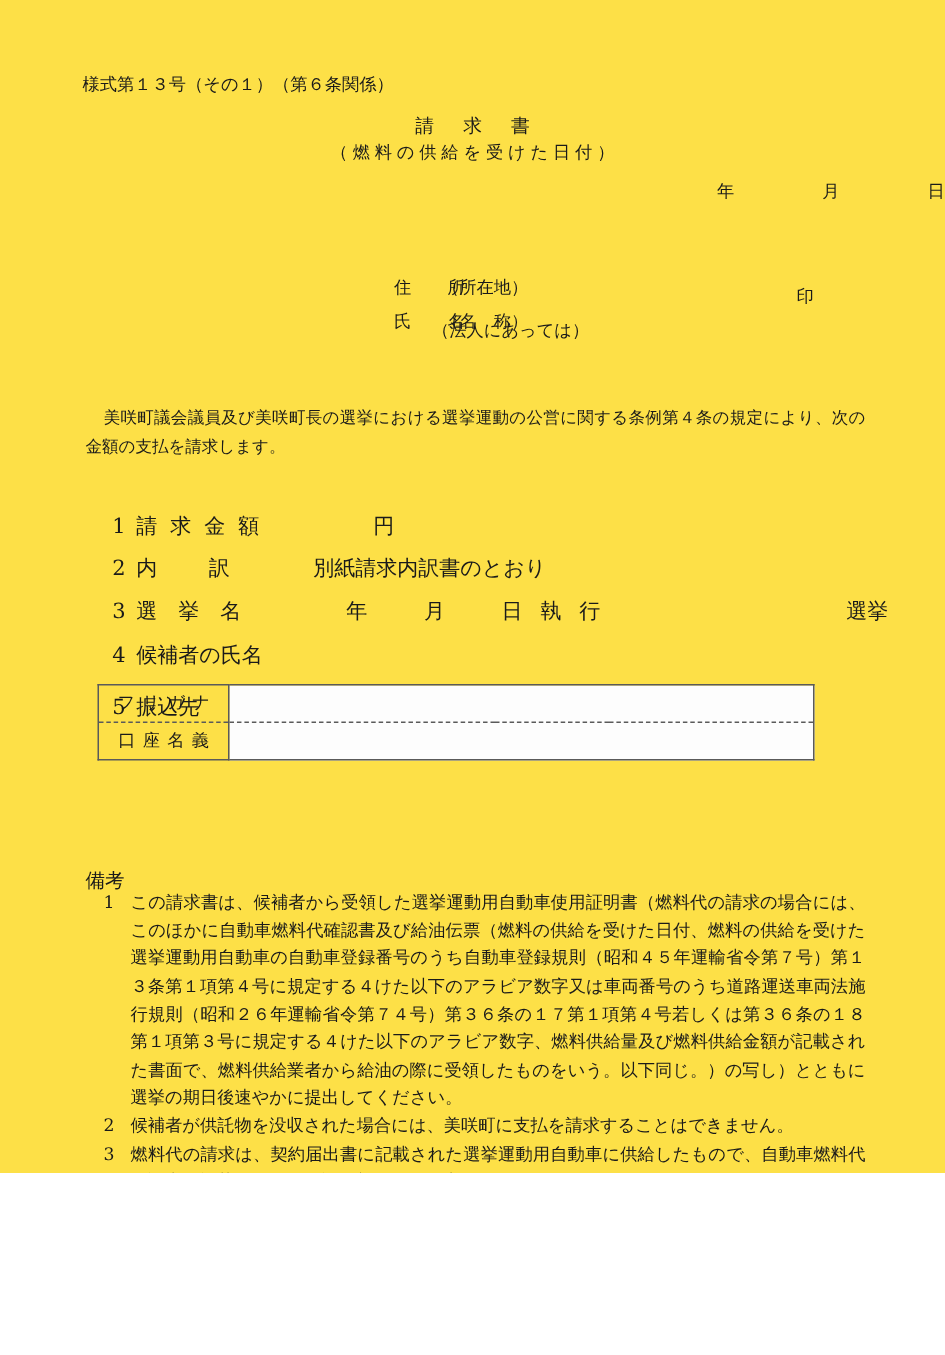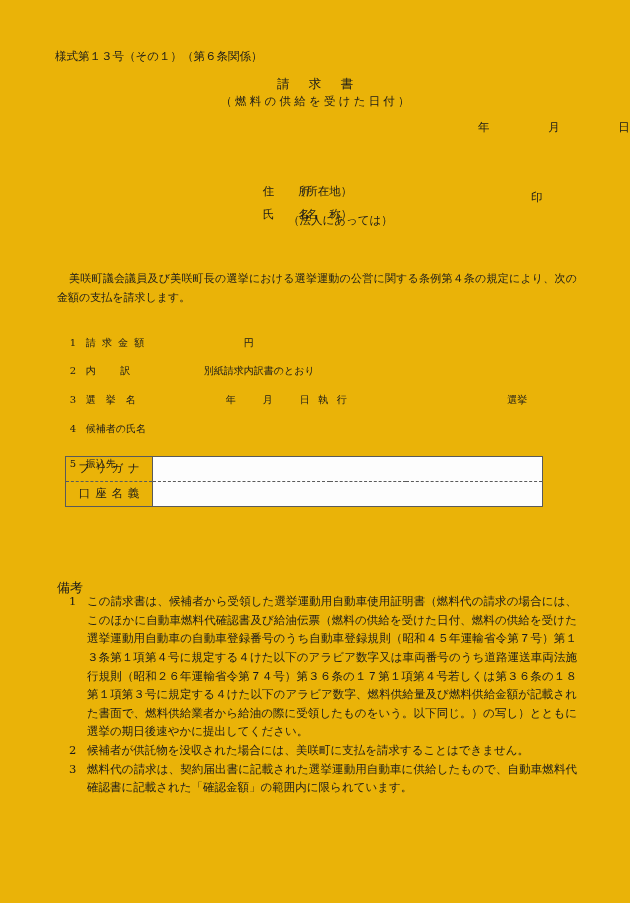--- a/index.html
+++ b/index.html
@@ -7,22 +7,22 @@
     padding: 0;
     background: #ffffff;
   }
   body {
     font-family: "DejaVu Serif", "Liberation Serif", serif;
     color: #1a1a1a;
   }
   .page {
     position: relative;
     width: 630px;
-    height: 903px;
-    background: #eab308;
+    height: 782px;
+    background: #fde047;
     overflow: hidden;
     font-size: 11.5px;
     line-height: 1.5;
   }
 
   
   .abs { position: absolute; white-space: pre; }
 
   
   .form-code { left: 55px; top: 48px; font-size: 11.5px; }
@@ -66,21 +66,21 @@
   .intro {
     left: 57px; top: 269px; width: 520px;
     white-space: normal;
     text-align: justify;
     line-height: 1.75;
     font-size: 11px;
   }
   .intro .ind { padding-left: 1.1em; }
 
   
-  .item { font-size: 10px; left: 57px; }
+  .item { font-size: 14px; left: 57px; }
   .item .no { display: inline-block; width: 16px; }
   .item .key { display: inline-block; }
 
   .item1 { top: 320px; }
   .item2 { top: 348px; }
   .item3 { top: 377px; }
   .item4 { top: 406px; }
   .item5 { top: 441px; }
 
   .k-seikyu  { width: 96px; letter-spacing: 0.62em; }

